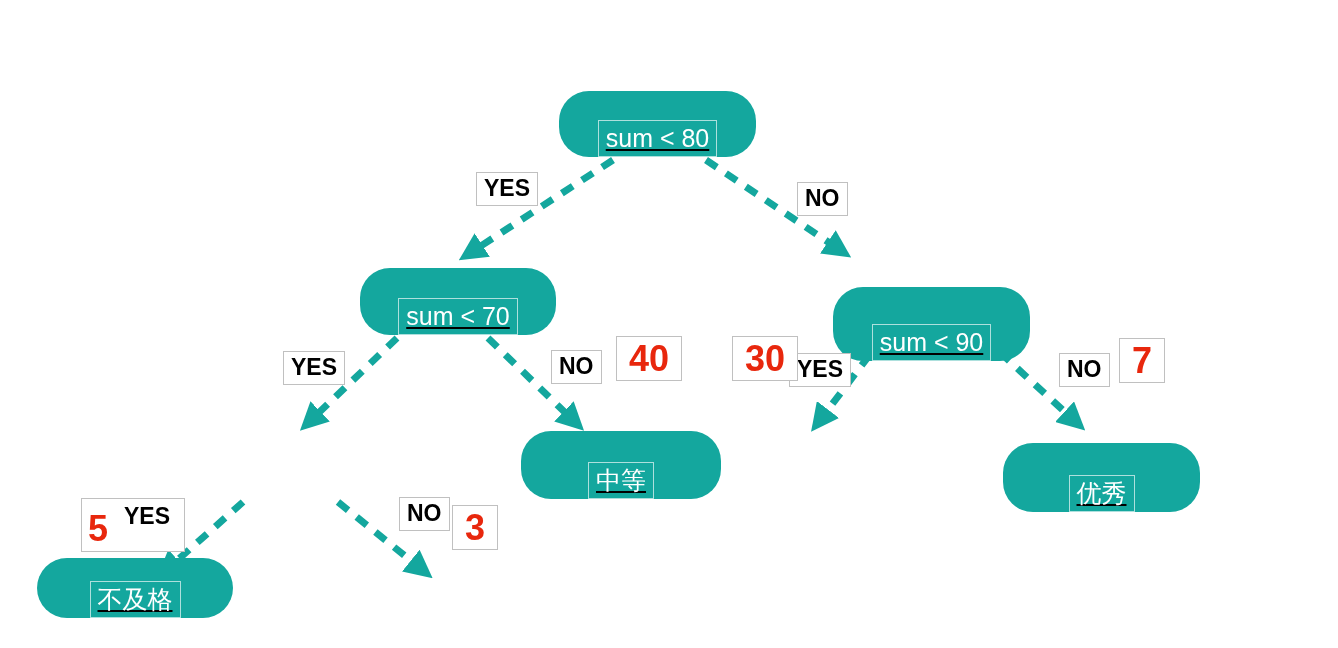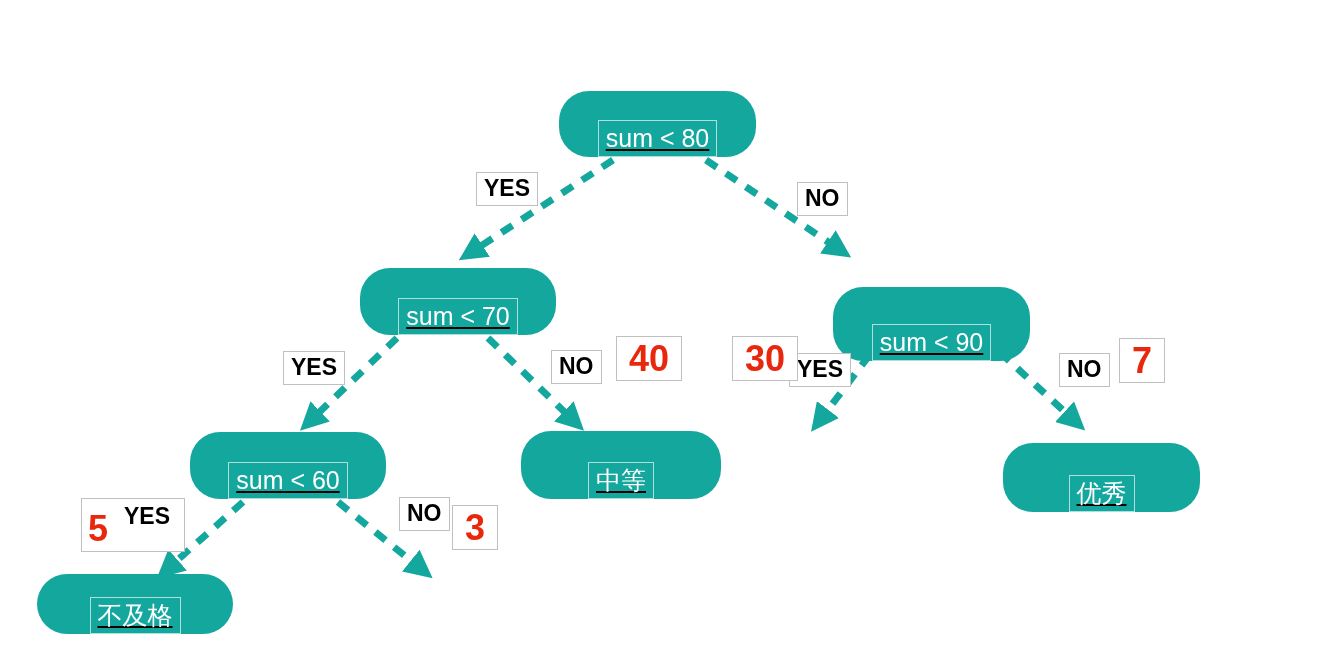--- a/index.html
+++ b/index.html
@@ -76,21 +76,21 @@
   }
 
   
   .n0{left:559px;top:91px;width:197px;height:66px;}
   .n1{left:360px;top:268px;width:196px;height:67px;}
   .n2{left:833px;top:267px;width:197px;height:74px;margin-top:20px;}
   .n3{left:190px;top:432px;width:196px;height:67px;}
   .n4{left:521px;top:431px;width:200px;height:68px;}
   .n5{left:703px;top:430px;width:194px;height:67px;}
   .n6{left:1003px;top:432px;width:197px;height:69px;margin-top:11px;}
-  .n7{left:37px;top:574px;width:196px;height:60px;}
+  .n7{left:37px;top:558px;width:196px;height:60px;}
   .n8{left:343px;top:582px;width:197px;height:64px;}
 
   
   .el0{left:476px;top:172px;}
   .el1{left:797px;top:182px;}
   .el2{left:283px;top:351px;}
   .el3{left:551px;top:350px;}
   .el4{left:789px;top:353px;}
   .el5{left:1059px;top:353px;}
   .el7{left:399px;top:497px;}
@@ -125,23 +125,20 @@
 
   <div class="node n0">
     <span class="node-label">sum &lt; 80</span>
   </div>
   <div class="node n1">
     <span class="node-label">sum &lt; 70</span>
   </div>
   <div class="node n2">
     <span class="node-label">sum &lt; 90</span>
   </div>
-  <div class="node n3">
-    <span class="node-label">sum &lt; 60</span>
-  </div>
   <div class="node n4">
     <span class="node-label">中等</span>
   </div>
   <div class="node n6">
     <span class="node-label">优秀</span>
   </div>
   <div class="node n7">
     <span class="node-label">不及格</span>
   </div>
 

